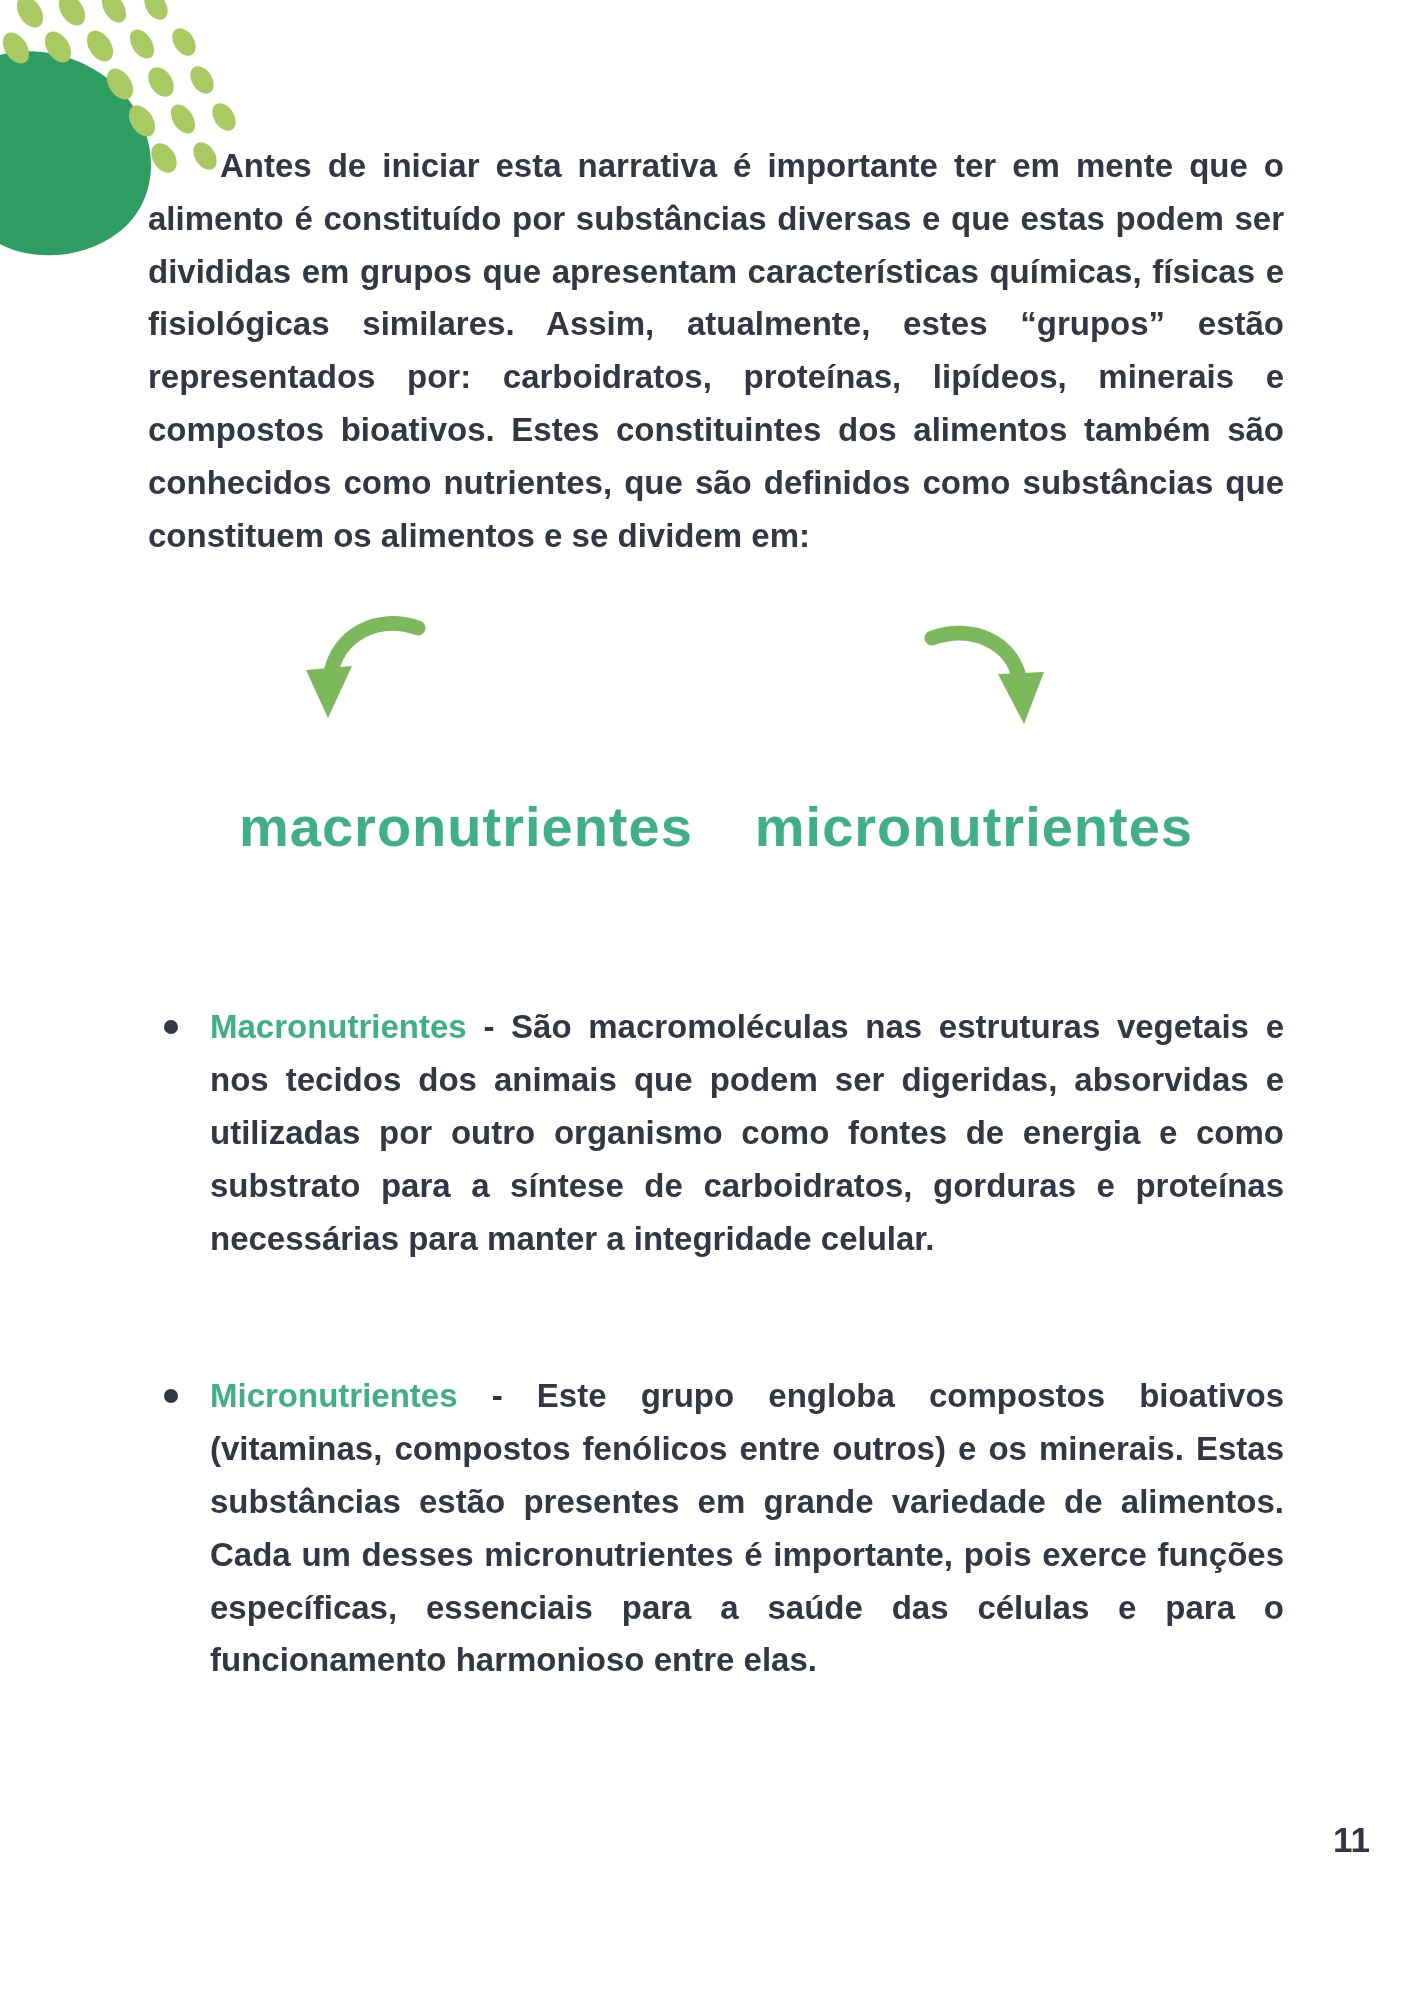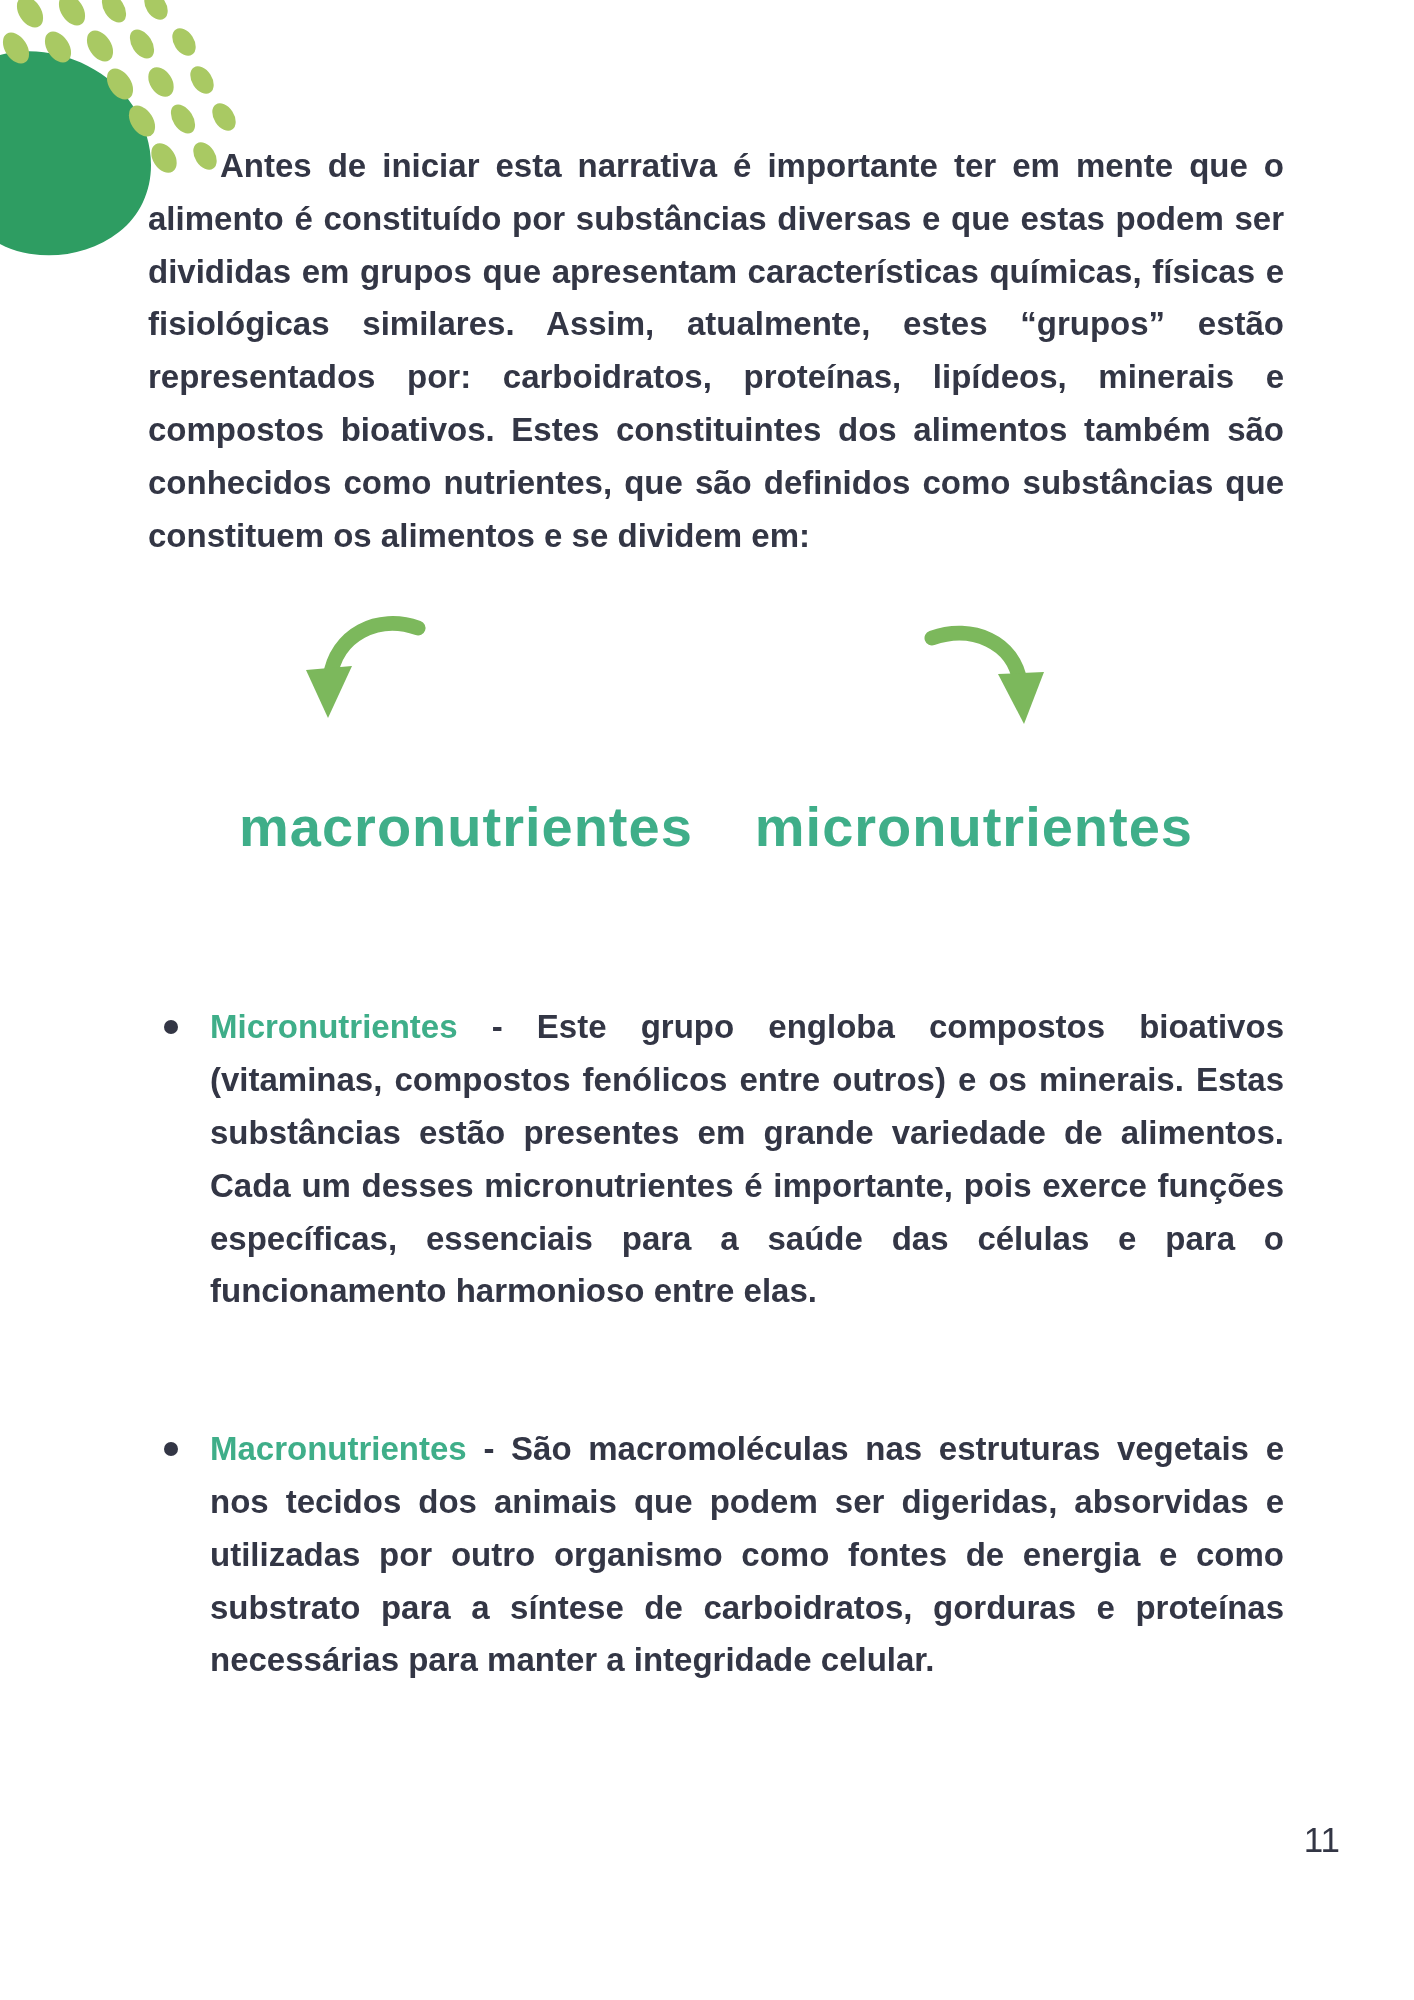--- a/index.html
+++ b/index.html
@@ -83,24 +83,24 @@
     top: 19px;
     width: 14px;
     height: 14px;
     border-radius: 50%;
     background: #333645;
   }
   .term { color: #3fae89; }
 
   .page-number {
     position: absolute;
-    right: 74px;
+    right: 44px;
     bottom: 24px;
     font-size: 35px;
-    font-weight: 400;
+    font-weight: 700;
     color: #333645;
   }
 </style>
 </head>
 <body>
 
 <div class="page">
 
   <svg class="corner-deco" viewBox="0 0 320 300" aria-hidden="true">
     <path d="M0 55 C 48 42, 106 64, 133 106 C 162 152, 155 204, 119 232 C 85 259, 34 262, 0 244 Z" fill="#2e9d62"></path>
@@ -145,25 +145,25 @@
     </div>
 
     <div class="headings-row">
       <span class="big-label">macronutrientes</span>
       <span class="big-label">micronutrientes</span>
     </div>
 
     <ul class="bullet-list">
       <li class="bullet-item">
         <span class="bullet-dot"></span>
-        <span class="term">Micronutrientes</span><span> - Este grupo engloba compostos bioativos (vitaminas, compostos fenólicos entre outros) e os minerais. Estas substâncias estão presentes em grande variedade de alimentos. Cada um desses micronutrientes é importante, pois exerce funções específicas, essenciais para a saúde das células e para o funcionamento harmonioso entre elas.</span>
+        <span class="term">Macronutrientes</span><span> - São macromoléculas nas estruturas vegetais e nos tecidos dos animais que podem ser digeridas, absorvidas e utilizadas por outro organismo como fontes de energia e como substrato para a síntese de carboidratos, gorduras e proteínas necessárias para manter a integridade celular.</span>
       </li>
       <li class="bullet-item">
         <span class="bullet-dot"></span>
-        <span class="term">Macronutrientes</span><span> - São macromoléculas nas estruturas vegetais e nos tecidos dos animais que podem ser digeridas, absorvidas e utilizadas por outro organismo como fontes de energia e como substrato para a síntese de carboidratos, gorduras e proteínas necessárias para manter a integridade celular.</span>
+        <span class="term">Micronutrientes</span><span> - Este grupo engloba compostos bioativos (vitaminas, compostos fenólicos entre outros) e os minerais. Estas substâncias estão presentes em grande variedade de alimentos. Cada um desses micronutrientes é importante, pois exerce funções específicas, essenciais para a saúde das células e para o funcionamento harmonioso entre elas.</span>
       </li>
     </ul>
 
   </div>
 
   <div class="page-number">11</div>
 
 </div>
 
 </body></html>

